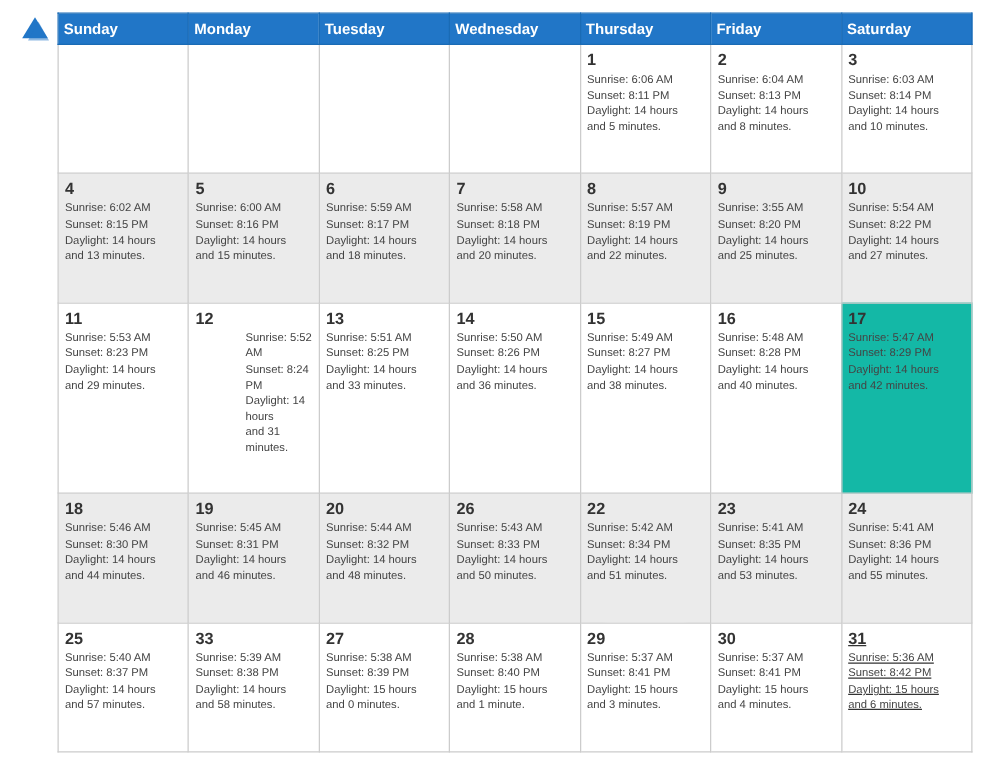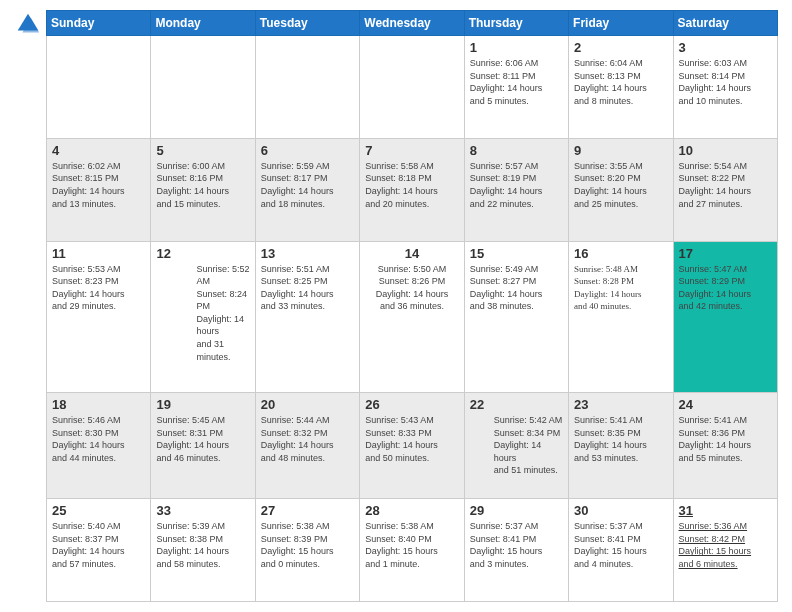--- a/index.html
+++ b/index.html
@@ -231,37 +231,37 @@
 Daylight: 14 hours
 and 31 minutes.</div>
           </td>
           <td style="background: rgb(255, 255, 255);">
             <span class="day-num">13</span>
             <div class="day-info" style="white-space: pre-line;">Sunrise: 5:51 AM
 Sunset: 8:25 PM
 Daylight: 14 hours
 and 33 minutes.</div>
           </td>
-          <td style="background: rgb(255, 255, 255); text-align: center;">
+          <td style="background: rgb(255, 255, 255);">
             <span class="day-num">14</span>
             <div class="day-info" style="white-space: pre-line;">Sunrise: 5:50 AM
 Sunset: 8:26 PM
 Daylight: 14 hours
 and 36 minutes.</div>
           </td>
           <td style="background: rgb(255, 255, 255);">
             <span class="day-num">15</span>
             <div class="day-info" style="white-space: pre-line;">Sunrise: 5:49 AM
 Sunset: 8:27 PM
 Daylight: 14 hours
 and 38 minutes.</div>
           </td>
           <td style="background: rgb(255, 255, 255);">
             <span class="day-num">16</span>
-            <div class="day-info" style="white-space: pre-line; font-family: Liberation Serif, serif;">Sunrise: 5:48 AM
+            <div class="day-info" style="white-space: pre-line;">Sunrise: 5:48 AM
 Sunset: 8:28 PM
 Daylight: 14 hours
 and 40 minutes.</div>
           </td>
           <td style="background: #14b8a6; margin-top: 36px;">
             <span class="day-num">17</span>
             <div class="day-info" style="white-space: pre-line;">Sunrise: 5:47 AM
 Sunset: 8:29 PM
 Daylight: 14 hours
 and 42 minutes.</div>
@@ -291,21 +291,21 @@
           </td>
           <td style="background: rgb(235, 235, 235);">
             <span class="day-num">26</span>
             <div class="day-info" style="white-space: pre-line;">Sunrise: 5:43 AM
 Sunset: 8:33 PM
 Daylight: 14 hours
 and 50 minutes.</div>
           </td>
           <td style="background: rgb(235, 235, 235);">
             <span class="day-num">22</span>
-            <div class="day-info" style="white-space: pre-line; margin-left: 24px;">Sunrise: 5:42 AM
+            <div class="day-info" style="white-space: pre-line;">Sunrise: 5:42 AM
 Sunset: 8:34 PM
 Daylight: 14 hours
 and 51 minutes.</div>
           </td>
           <td style="background: rgb(235, 235, 235);">
             <span class="day-num">23</span>
             <div class="day-info" style="white-space: pre-line;">Sunrise: 5:41 AM
 Sunset: 8:35 PM
 Daylight: 14 hours
 and 53 minutes.</div>

